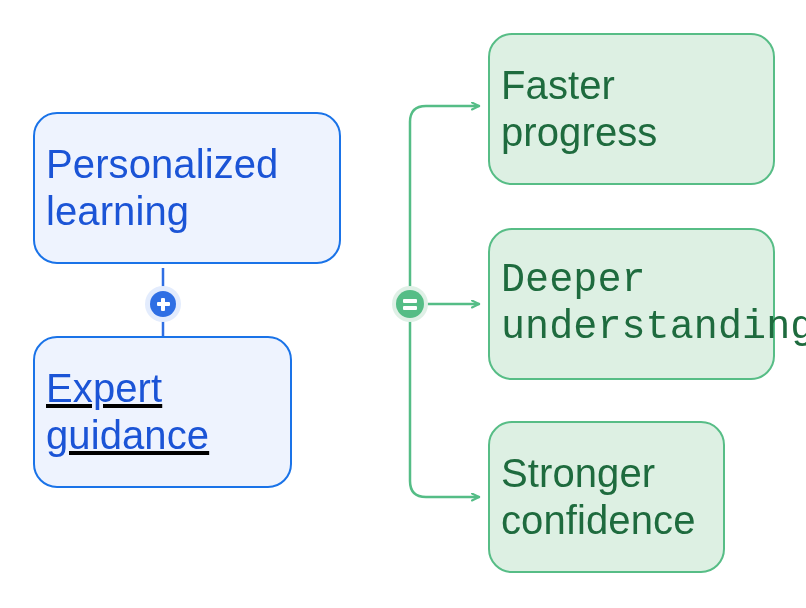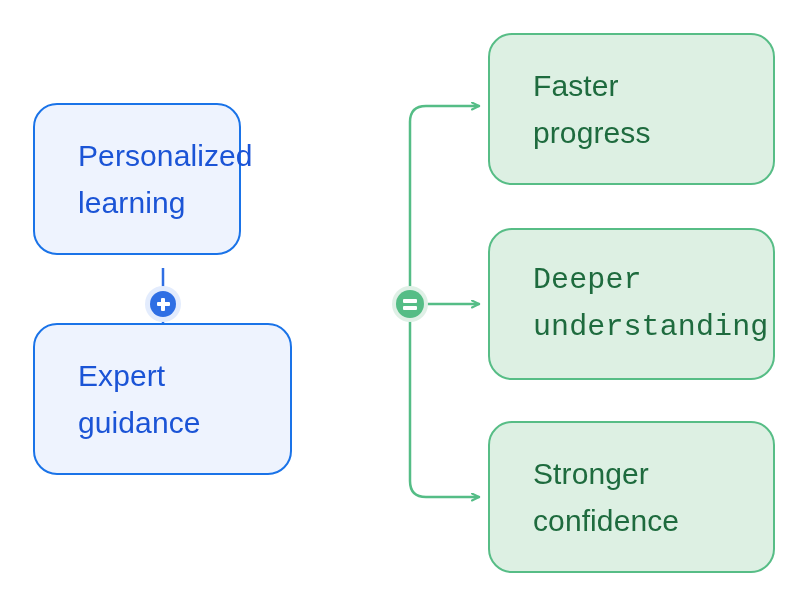--- a/index.html
+++ b/index.html
@@ -26,25 +26,25 @@
   }
   .node {
     position: absolute;
     box-sizing: border-box;
     border-radius: 24px;
     display: flex;
     flex-direction: column;
     justify-content: center;
   }
   .node .label {
-    font-size: 30px;
+    font-size: 40px;
     line-height: 47px;
     letter-spacing: 0.1px;
     white-space: pre-line;
-    padding: 0 43px;
+    padding: 0 11px;
   }
   .node.input {
     background: #eef3fe;
     border: 2px solid #1a73e8;
   }
   .node.input .label {
     color: #1b54d6;
   }
   .node.output {
     background: #ddf0e3;
@@ -106,41 +106,41 @@
 
     <line x1="181" y1="304" x2="392" y2="304" stroke="url(#bridgeGrad)" stroke-width="2.5"></line>
 
     <path d="M410,288 L410,122 Q410,106 426,106 L479,106" fill="none" stroke="#55bd86" stroke-width="2.5" stroke-linecap="round" marker-end="url(#arrowGreen)"></path>
 
     <path d="M428,304 L479,304" fill="none" stroke="#55bd86" stroke-width="2.5" stroke-linecap="round" marker-end="url(#arrowGreen)"></path>
 
     <path d="M410,320 L410,481 Q410,497 426,497 L479,497" fill="none" stroke="#55bd86" stroke-width="2.5" stroke-linecap="round" marker-end="url(#arrowGreen)"></path>
   </svg>
 
-  <div class="node input" style="left:33px; top:103px; width:208px; height:152px;">
+  <div class="node input" style="left:33px; top:112px; width:308px; height:152px;">
     <div class="label">Personalized
 learning</div>
   </div>
 
-  <div class="node input" style="left:33px; top:323px; width:259px; height:152px;">
+  <div class="node input" style="left:33px; top:336px; width:259px; height:152px;text-decoration:underline;">
     <div class="label">Expert
 guidance</div>
   </div>
 
   <div class="node output" style="left:488px; top:33px; width:287px; height:152px;">
     <div class="label">Faster
 progress</div>
   </div>
 
   <div class="node output" style="left:488px; top:228px; width:287px; height:152px;font-family:Liberation Mono, monospace;">
     <div class="label">Deeper
 understanding</div>
   </div>
 
-  <div class="node output" style="left:488px; top:421px; width:287px; height:152px;">
+  <div class="node output" style="left:488px; top:421px; width:237px; height:152px;">
     <div class="label">Stronger
 confidence</div>
   </div>
 
   <div class="badge plus" style="left:145px; top:286px; width:36px; height:36px;">
     <div class="halo"></div>
     <div class="core" style="width:26px; height:26px;">
       <span class="glyph-bar" style="width:13px; height:3.5px;"></span>
       <span class="glyph-bar" style="width:3.5px; height:13px;"></span>
     </div>

